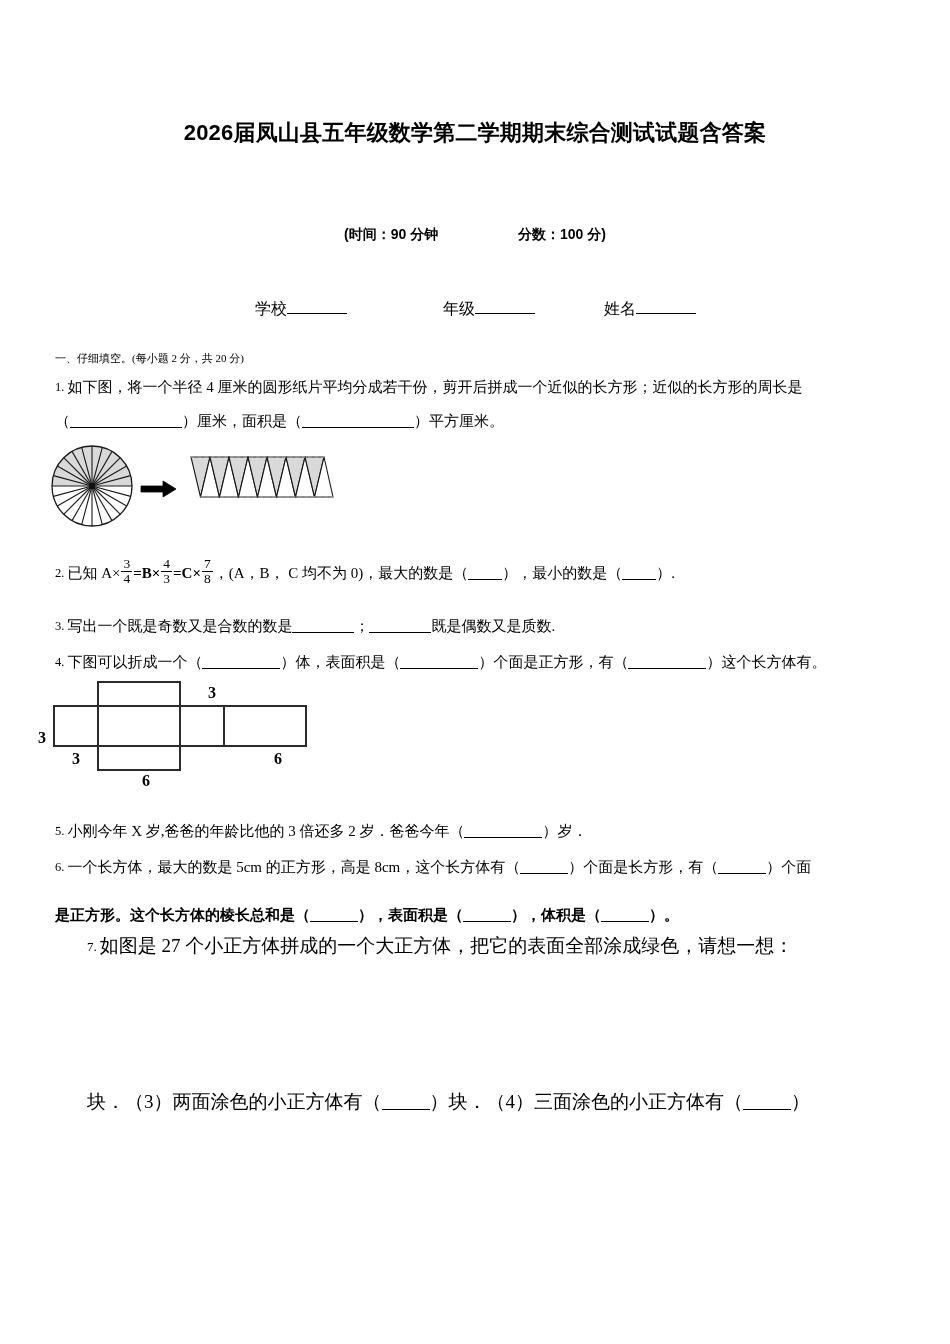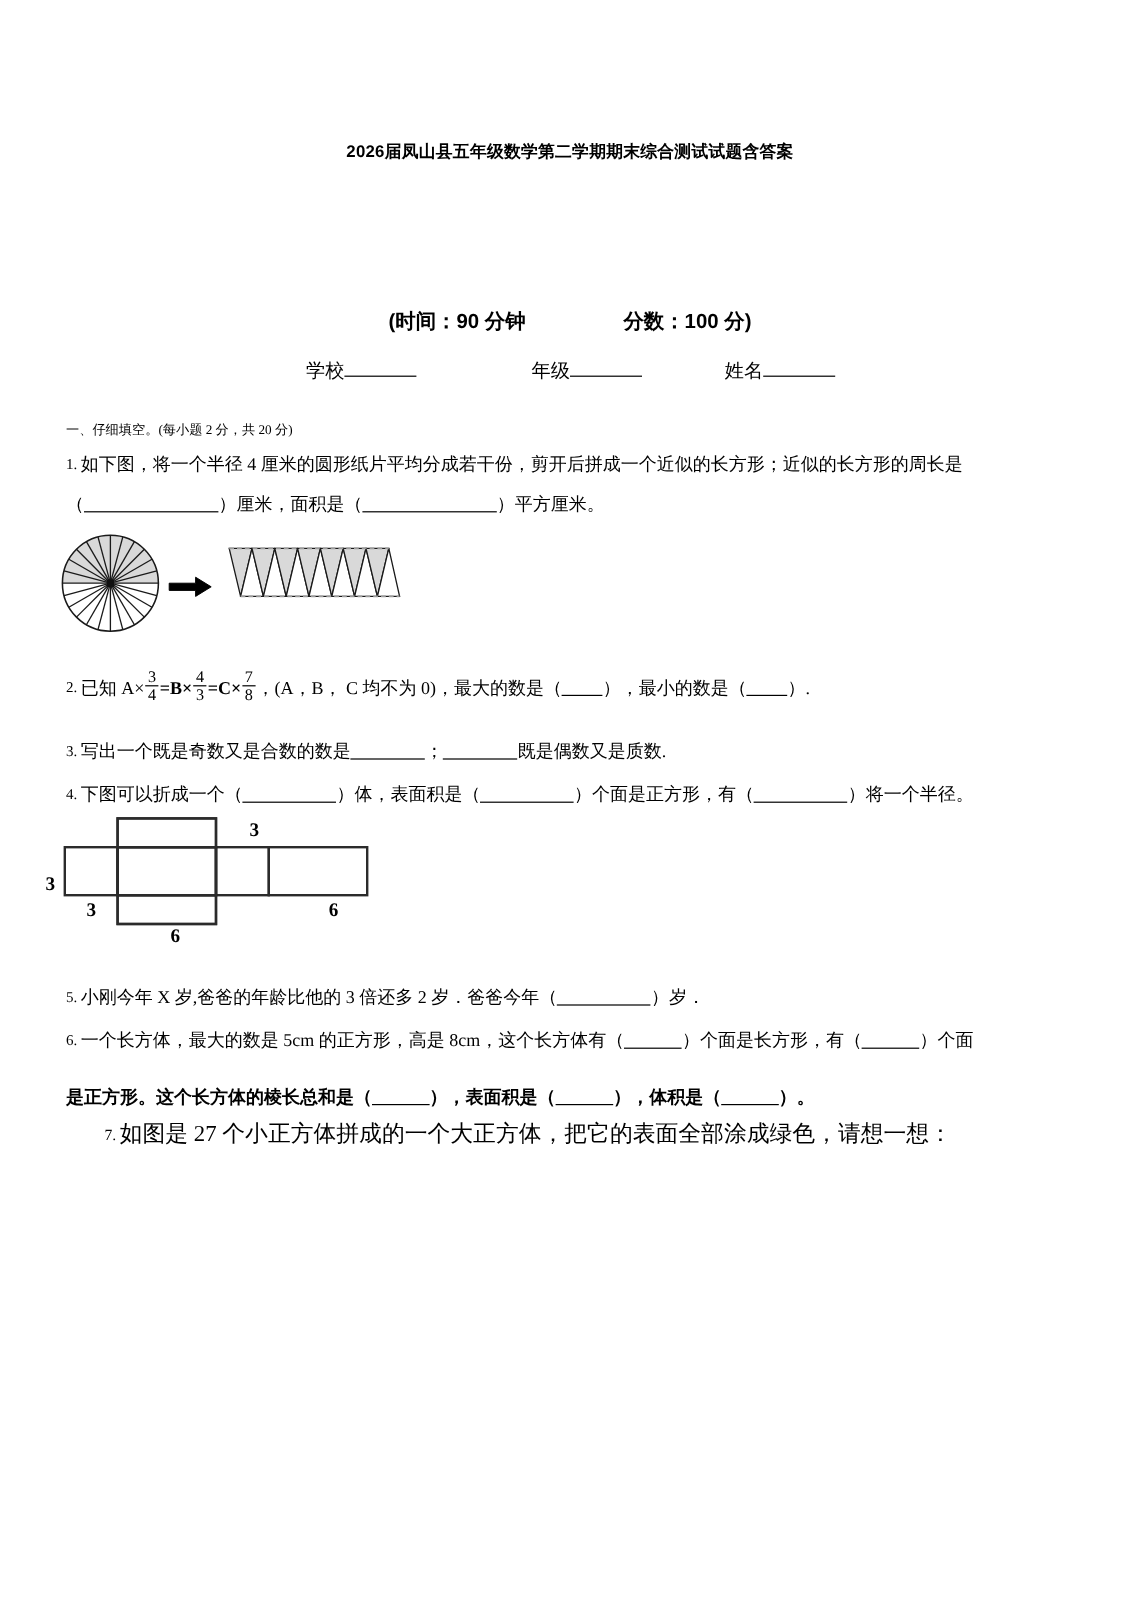--- a/index.html
+++ b/index.html
@@ -24,33 +24,33 @@
 
   
   .doc-title {
     position: absolute;
     left: 0;
     right: 0;
     top: 118px;
     text-align: center;
     font-family: "Liberation Sans", "DejaVu Sans", sans-serif;
     font-weight: bold;
-    font-size: 14px;
+    font-size: 22px;
     letter-spacing: 0.2px;
     white-space: nowrap;
   }
   .meta-line {
     position: absolute;
     left: 0;
     right: 0;
-    top: 256px;
+    top: 226px;
     text-align: center;
     font-family: "Liberation Sans", "DejaVu Sans", sans-serif;
     font-weight: bold;
-    font-size: 17px;
+    font-size: 14px;
   }
   .meta-line .gap {
     display: inline-block;
     width: 72px;
   }
   .fields-line {
     position: absolute;
     top: 299px;
     left: 0;
     right: 0;
@@ -244,21 +244,21 @@
 
   <div class="q" id="q2">
     <span class="qnum">2.</span><span>已知 A×</span><span class="frac"><span class="num">3</span><span class="den">4</span></span><span class="mathv">=B×</span><span class="frac"><span class="num">4</span><span class="den">3</span></span><span class="mathv">=C×</span><span class="frac"><span class="num">7</span><span class="den">8</span></span><span>，(A，B， C 均不为 0)，最大的数是（</span><span class="blank b-xs"></span><span>），最小的数是（</span><span class="blank b-xs"></span><span>）.</span>
   </div>
 
   <div class="q" id="q3">
     <span class="qnum">3.</span><span>写出一个既是奇数又是合数的数是</span><span class="blank b-md"></span><span>；</span><span class="blank b-md"></span><span>既是偶数又是质数.</span>
   </div>
 
   <div class="q" id="q4">
-    <span class="qnum">4.</span><span>下图可以折成一个（</span><span class="blank b-lg"></span><span>）体，表面积是（</span><span class="blank b-lg"></span><span>）个面是正方形，有（</span><span class="blank b-lg"></span><span>）将一个半径。</span>
+    <span class="qnum">4.</span><span>下图可以折成一个（</span><span class="blank b-lg"></span><span>）体，表面积是（</span><span class="blank b-lg"></span><span>）个面是正方形，有（</span><span class="blank b-lg"></span><span>）这个长方体有。</span>
   </div>
 
   <div id="fig-net">
     <svg width="330" height="116" viewBox="0 0 330 116">
       <g fill="none" stroke="#2b2b2b" stroke-width="2">
 
         <rect x="18" y="26" width="44" height="40"></rect>
         <rect x="62" y="26" width="82" height="40"></rect>
         <rect x="144" y="26" width="44" height="40"></rect>
         <rect x="188" y="26" width="82" height="40"></rect>
@@ -286,15 +286,18 @@
 
   <div class="q" id="q6">
     <span class="qnum">6.</span><span>一个长方体，最大的数是 5cm 的正方形，高是 8cm，这个长方体有（</span><span class="blank b-sm"></span><span>）个面是长方形，有（</span><span class="blank b-sm"></span><span>）个面</span>
     <span class="l2">
       <span>是正方形。这个长方体的棱长总和是（</span><span class="blank b-sm"></span><span>），表面积是（</span><span class="blank b-sm"></span><span>），体积是（</span><span class="blank b-sm"></span><span>）。</span>
     </span>
   </div>
 
   <div class="q" id="q7">
     <span class="head"><span class="qnum">7.</span><span>如图是 27 个小正方体拼成的一个大正方体，把它的表面全部涂成绿色，请想一想：</span></span>
+    <span class="l3">
+      <span>块．（3）两面涂色的小正方体有（</span><span class="blank b-sm"></span><span>）块．（4）三面涂色的小正方体有（</span><span class="blank b-sm"></span><span>）</span>
+    </span>
   </div>
 
 </div>
 
 </body></html>

